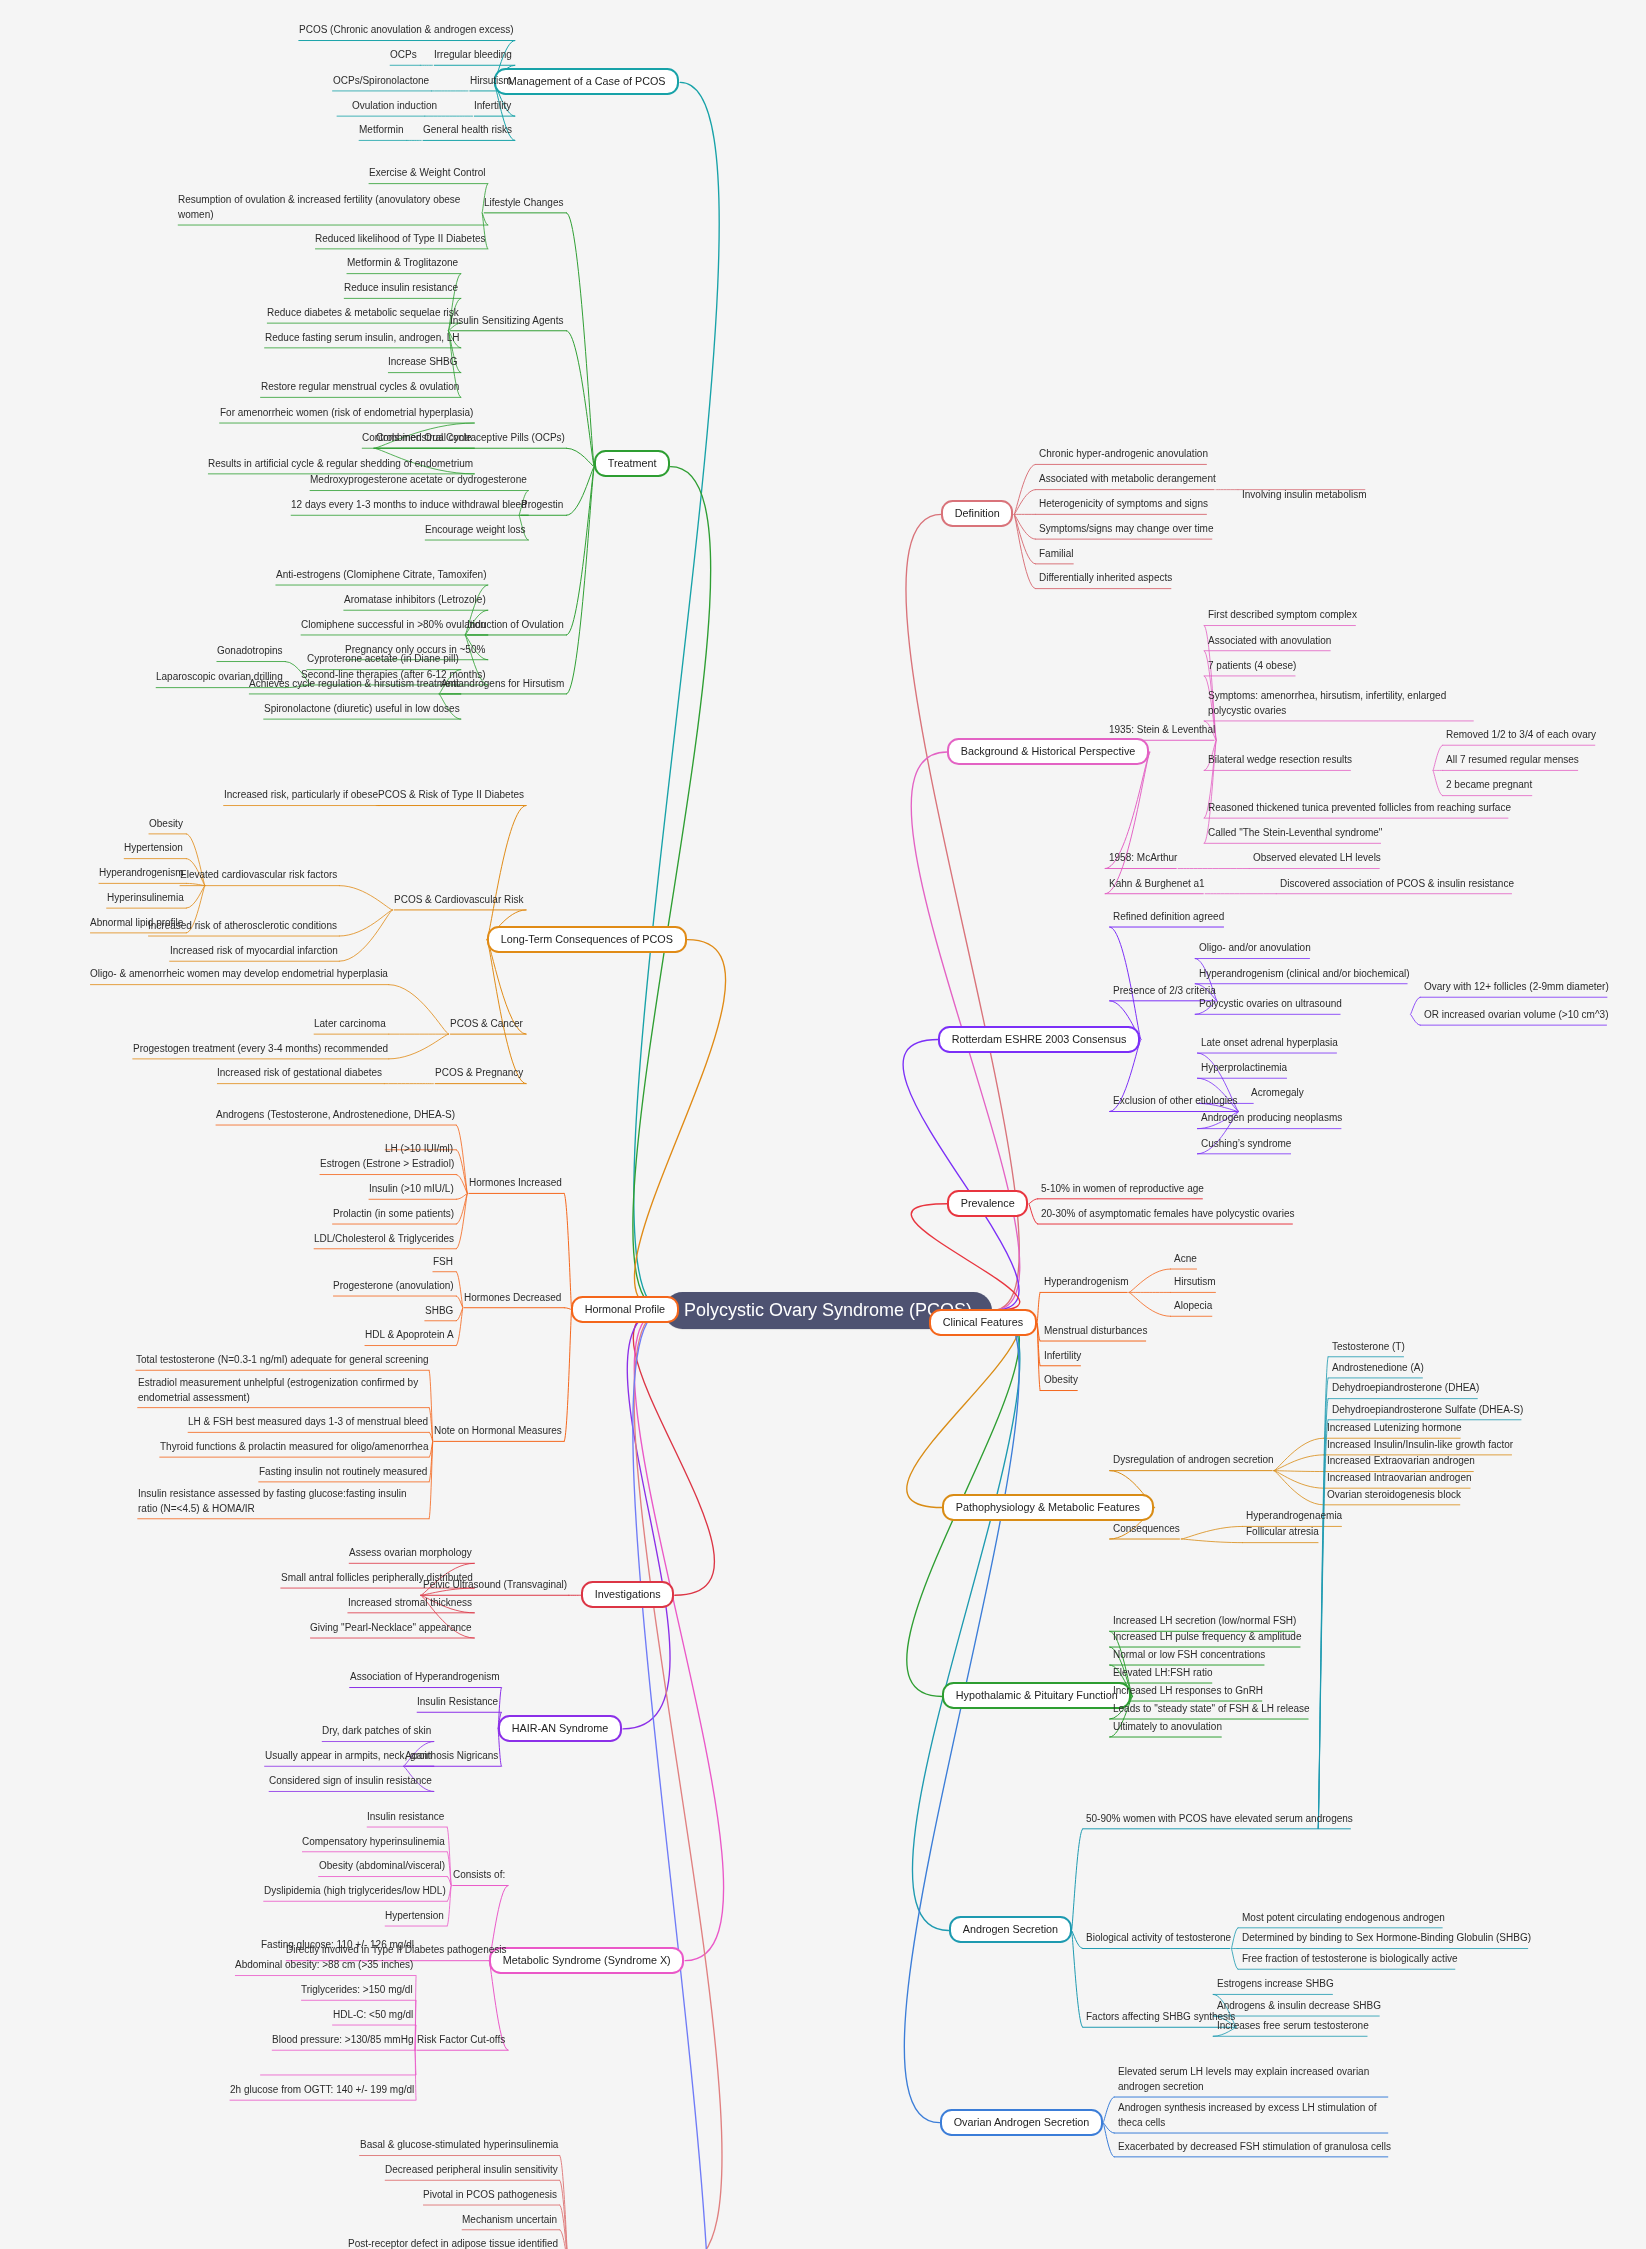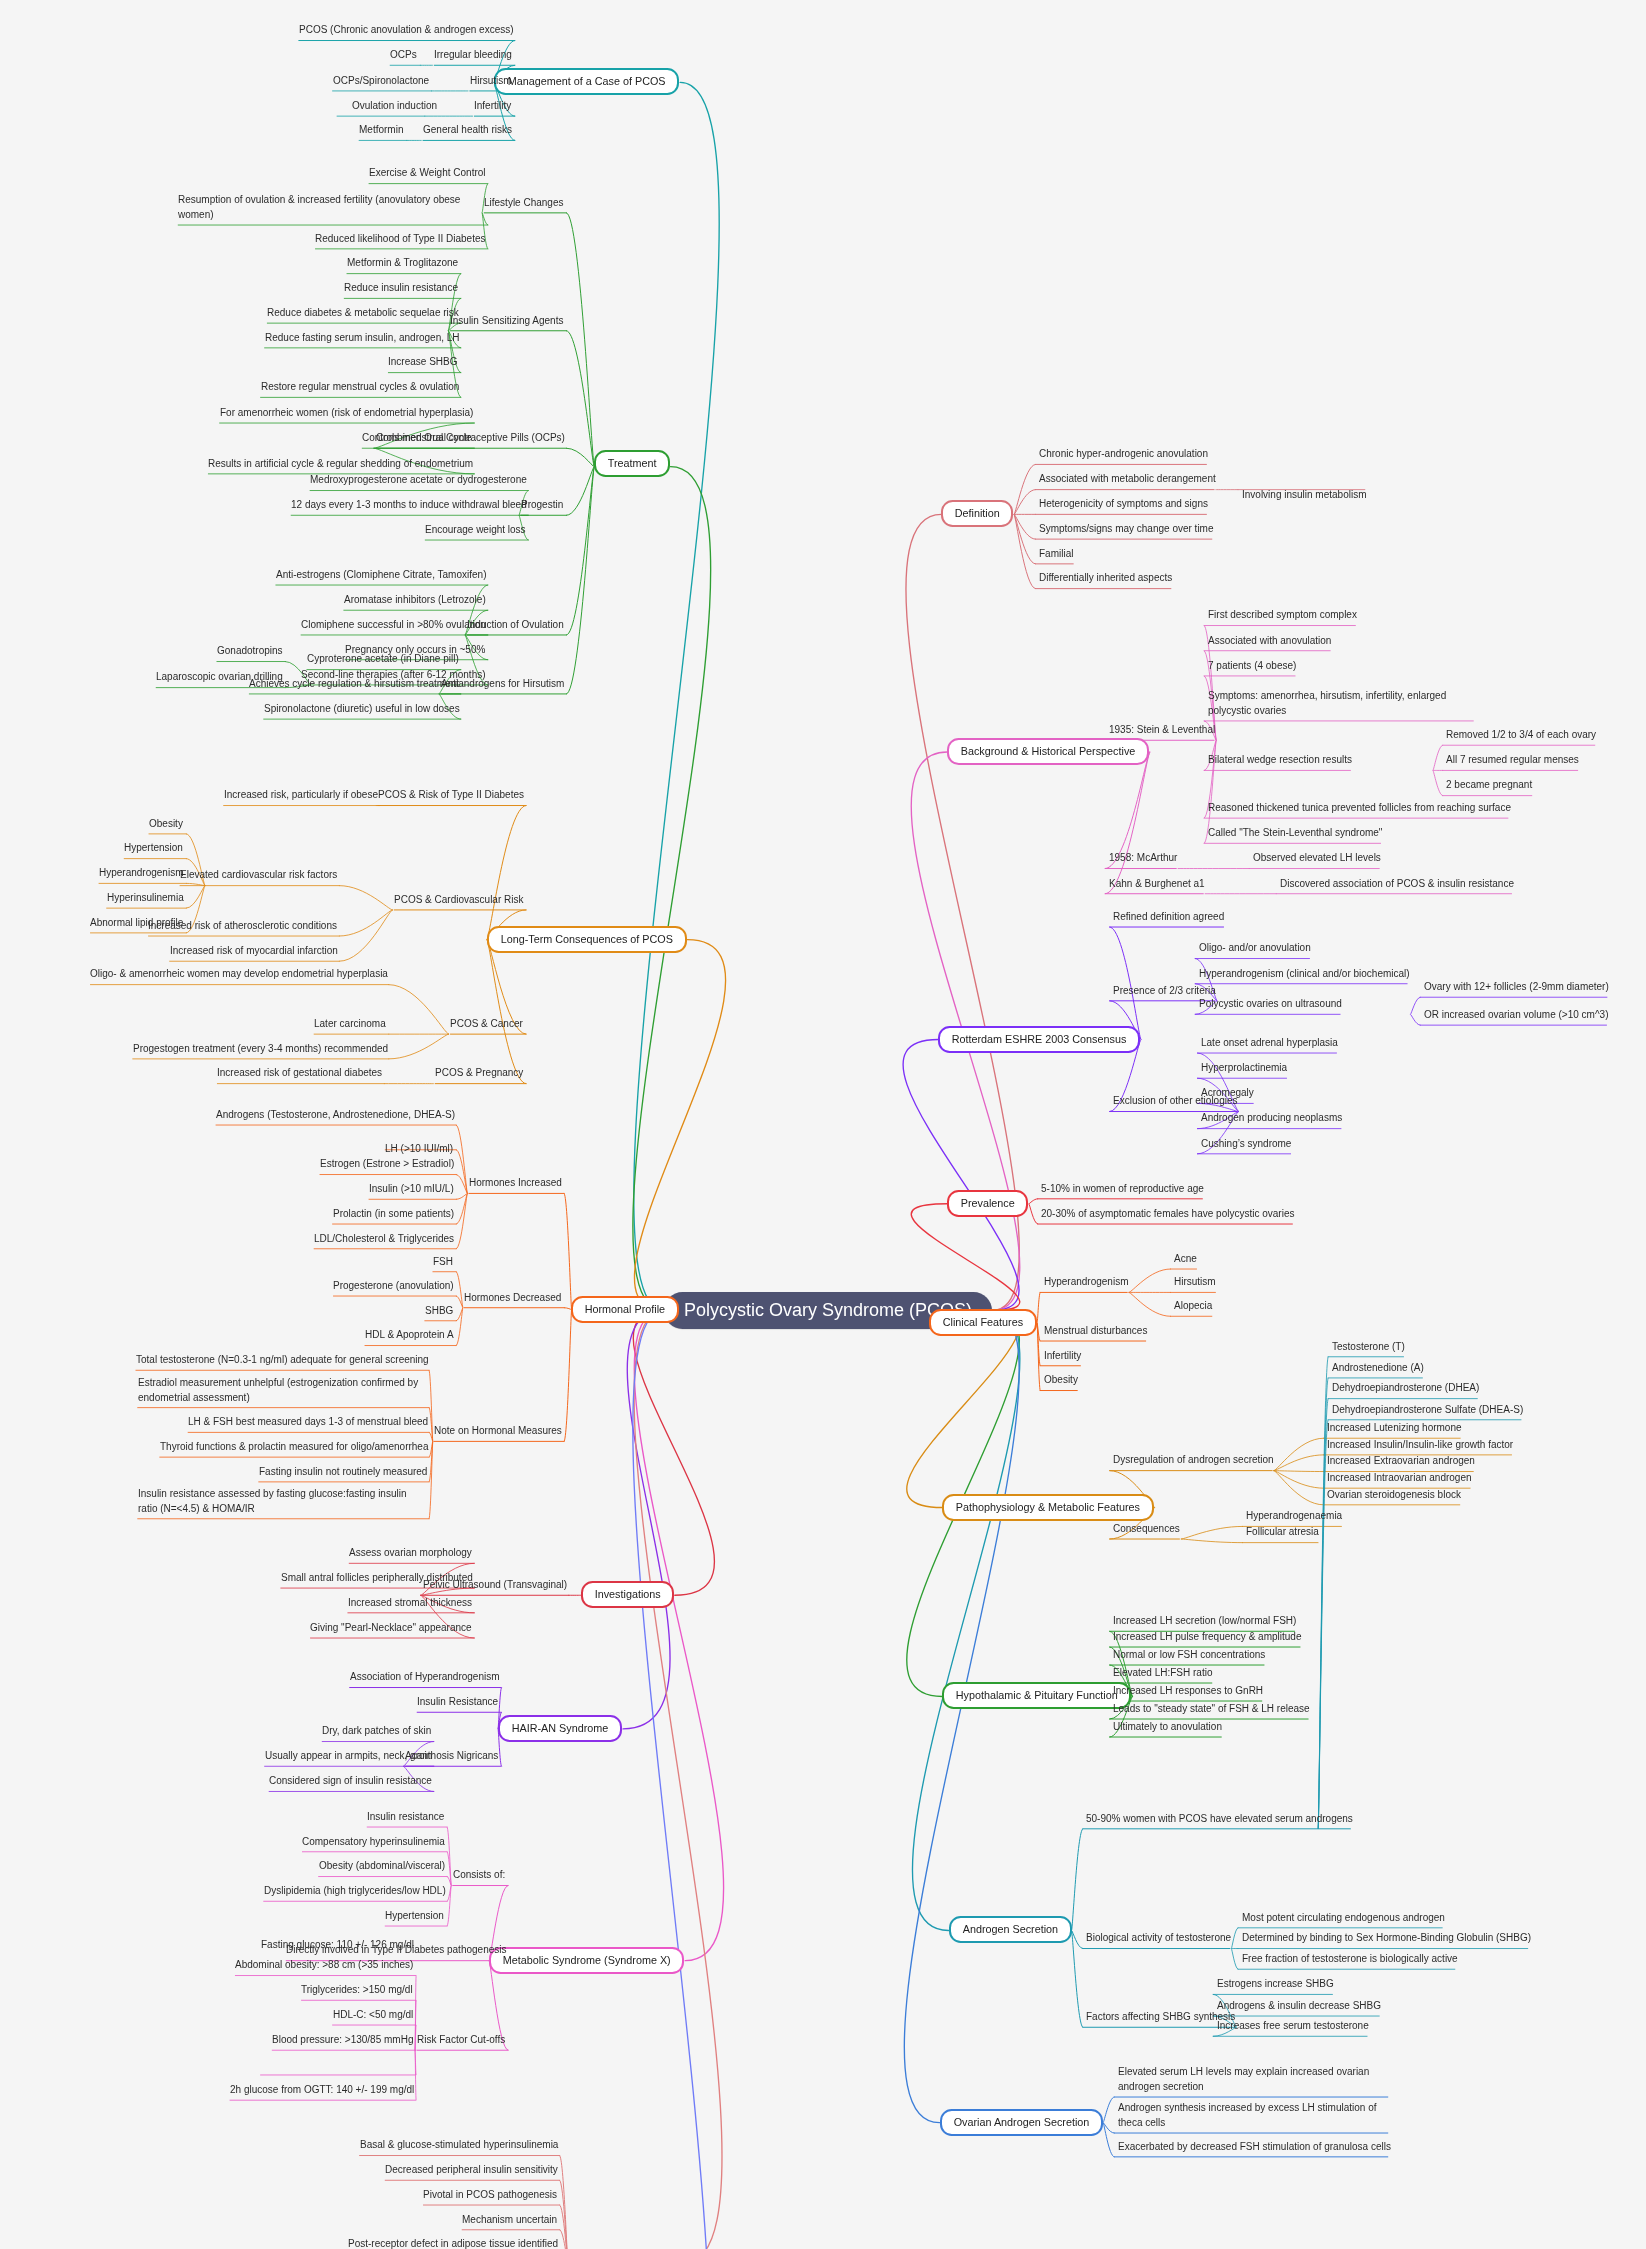--- a/index.html
+++ b/index.html
@@ -577,21 +577,21 @@
     <div class="tnode" style="left: 1446px; top: 778px;">2 became pregnant</div>
     <div class="node l1" style="border-color: rgb(123, 47, 247); left: 938px; top: 1026px;">Rotterdam ESHRE 2003 Consensus</div>
     <div class="tnode" style="left: 1113px; top: 910px;">Refined definition agreed</div>
     <div class="tnode" style="left: 1113px; top: 984px;">Presence of 2/3 criteria</div>
     <div class="tnode" style="left: 1199px; top: 941px;">Oligo- and/or anovulation</div>
     <div class="tnode" style="left: 1199px; top: 967px;">Hyperandrogenism (clinical and/or biochemical)</div>
     <div class="tnode" style="left: 1199px; top: 997px;">Polycystic ovaries on ultrasound</div>
     <div class="tnode" style="left: 1113px; top: 1094px;">Exclusion of other etiologies</div>
     <div class="tnode" style="left: 1201px; top: 1036px;">Late onset adrenal hyperplasia</div>
     <div class="tnode" style="left: 1201px; top: 1061px;">Hyperprolactinemia</div>
-    <div class="tnode" style="left: 1201px; top: 1086px;">Acromegaly</div>
+    <div class="tnode" style="left: 1251px; top: 1086px;">Acromegaly</div>
     <div class="tnode" style="left: 1201px; top: 1111px;">Androgen producing neoplasms</div>
     <div class="tnode" style="left: 1201px; top: 1137px;">Cushing’s syndrome</div>
     <div class="tnode" style="left: 1424px; top: 980px;">Ovary with 12+ follicles (2-9mm diameter)</div>
     <div class="tnode" style="left: 1424px; top: 1008px;">OR increased ovarian volume (&gt;10 cm^3)</div>
     <div class="node l1" style="border-color: rgb(232, 53, 63); left: 947px; top: 1190px;">Prevalence</div>
     <div class="tnode" style="left: 1041px; top: 1182px;">5-10% in women of reproductive age</div>
     <div class="tnode" style="left: 1041px; top: 1207px;">20-30% of asymptomatic females have polycystic ovaries</div>
     <div class="node l1" style="border-color: rgb(244, 102, 27); left: 929px; top: 1309px;">Clinical Features</div>
     <div class="tnode" style="left: 1044px; top: 1275px;">Hyperandrogenism</div>
     <div class="tnode" style="left: 1174px; top: 1252px;">Acne</div>

